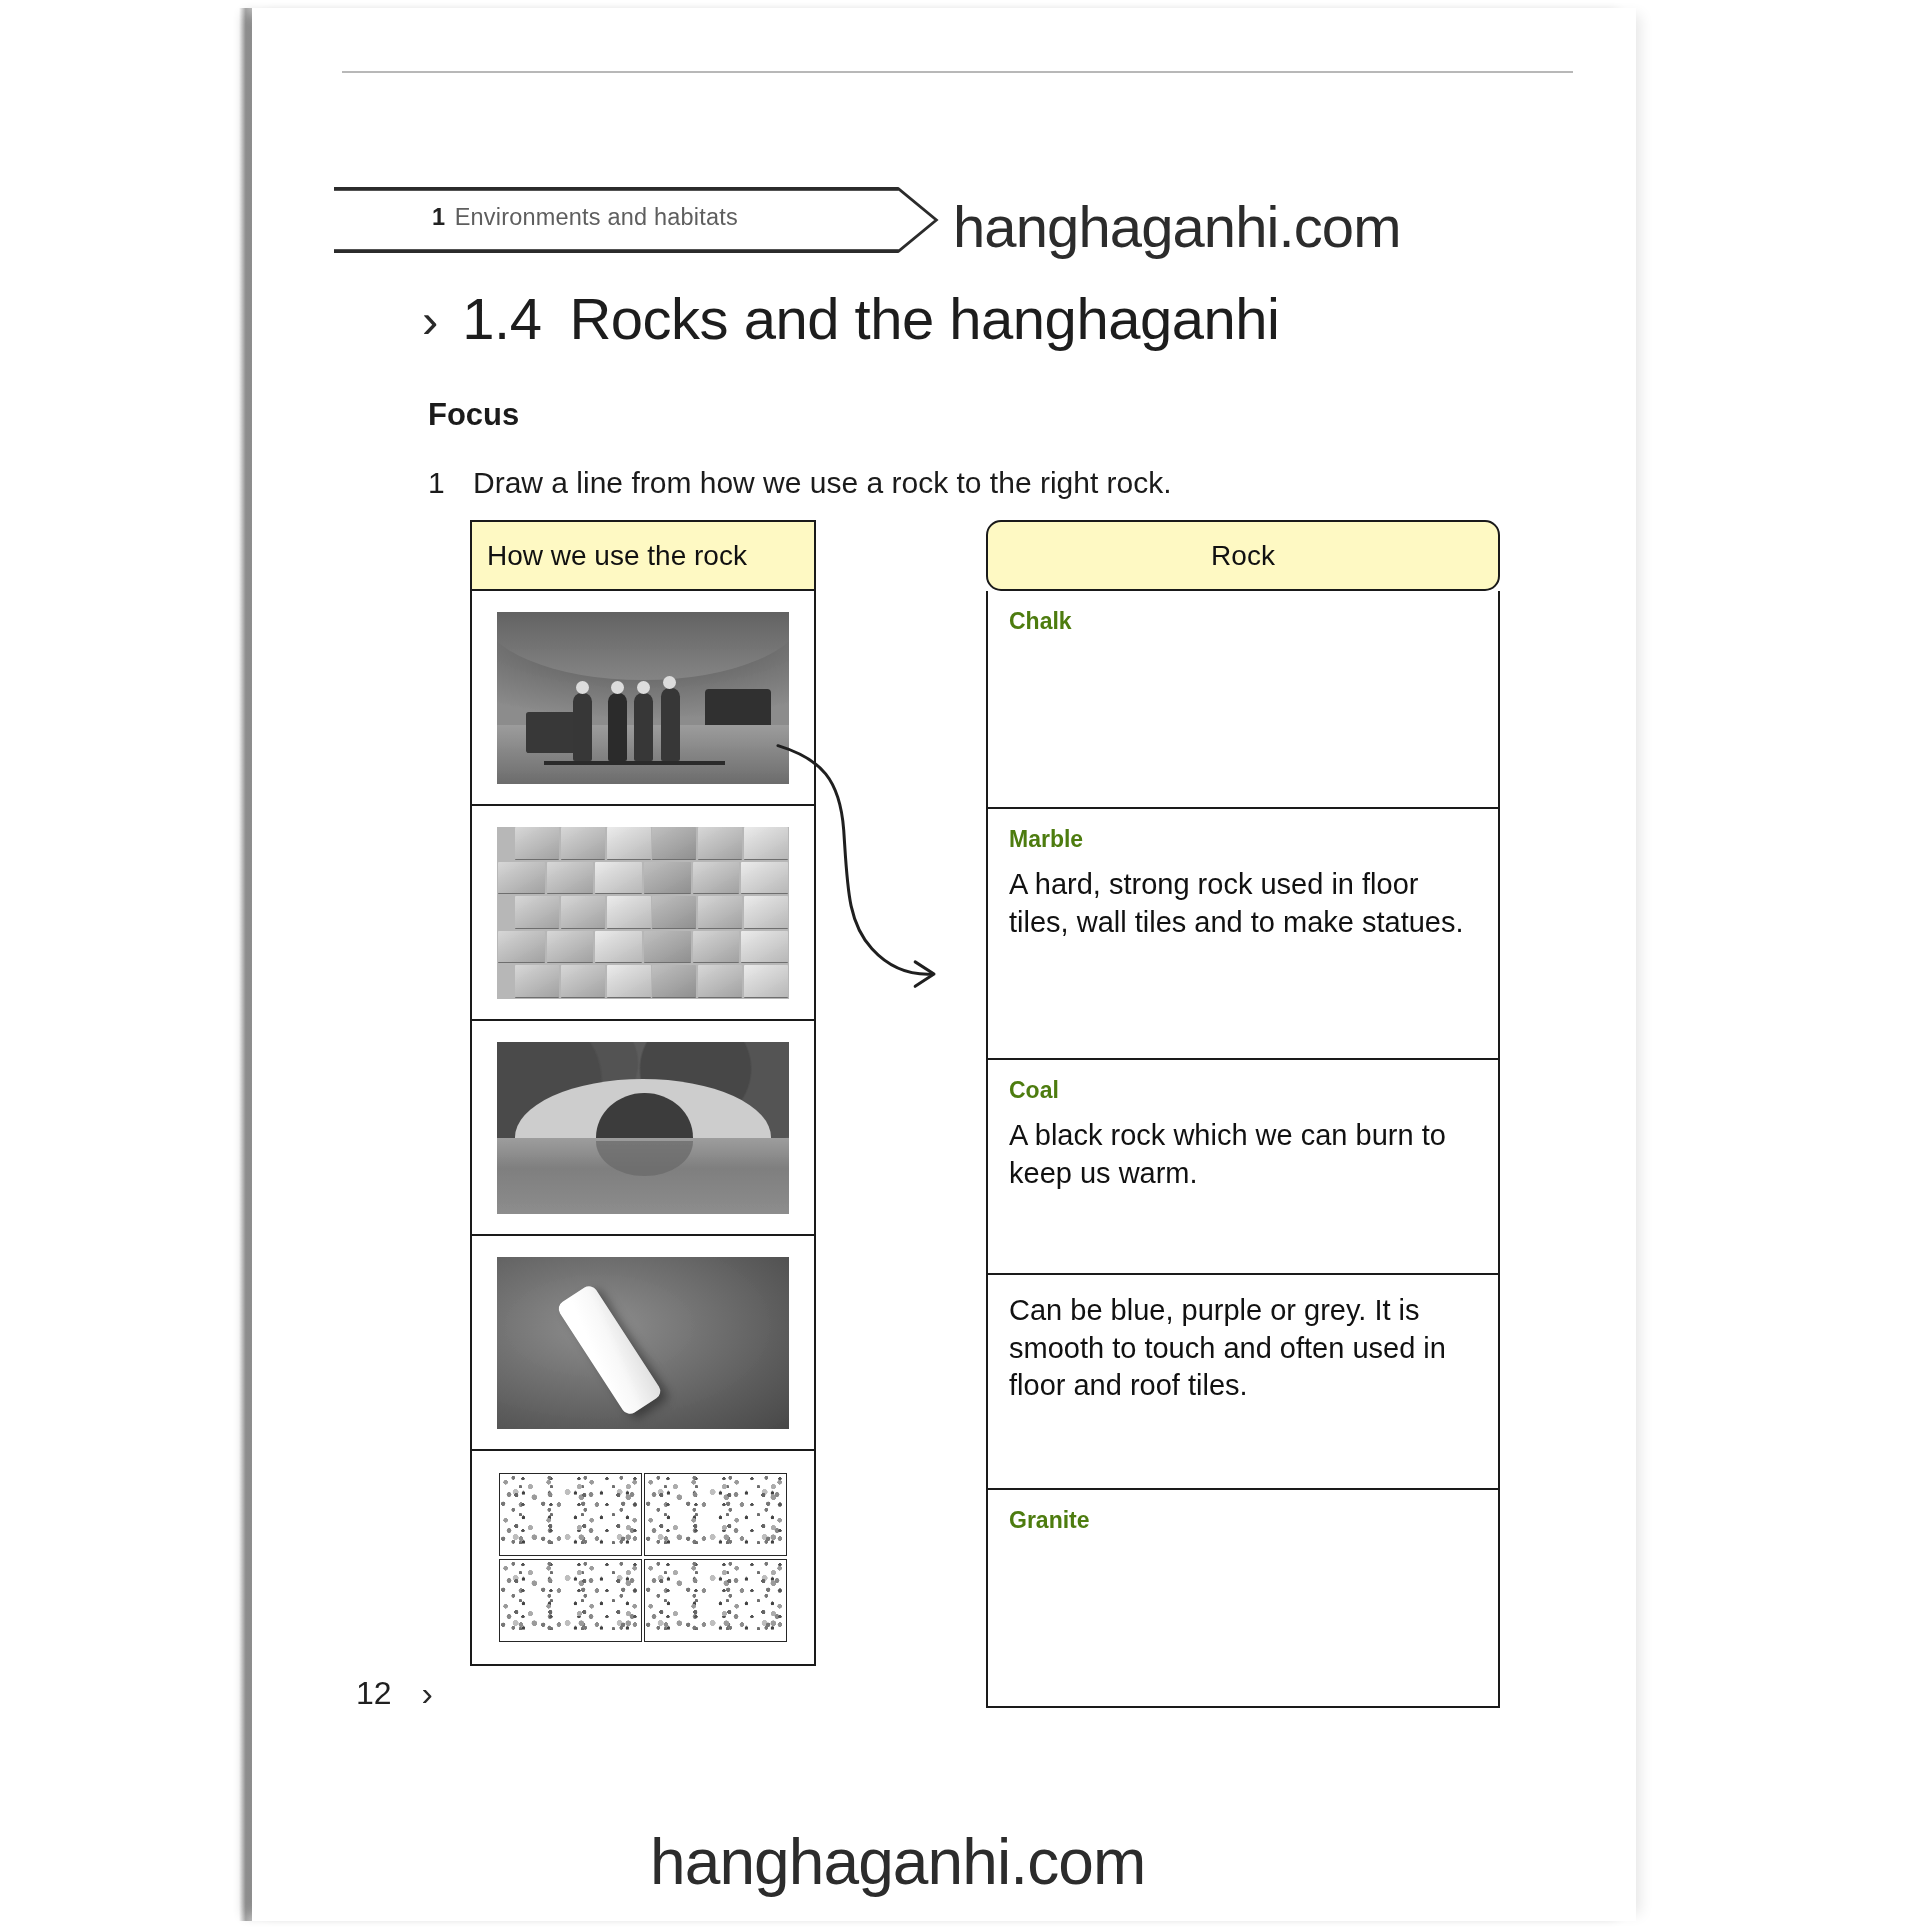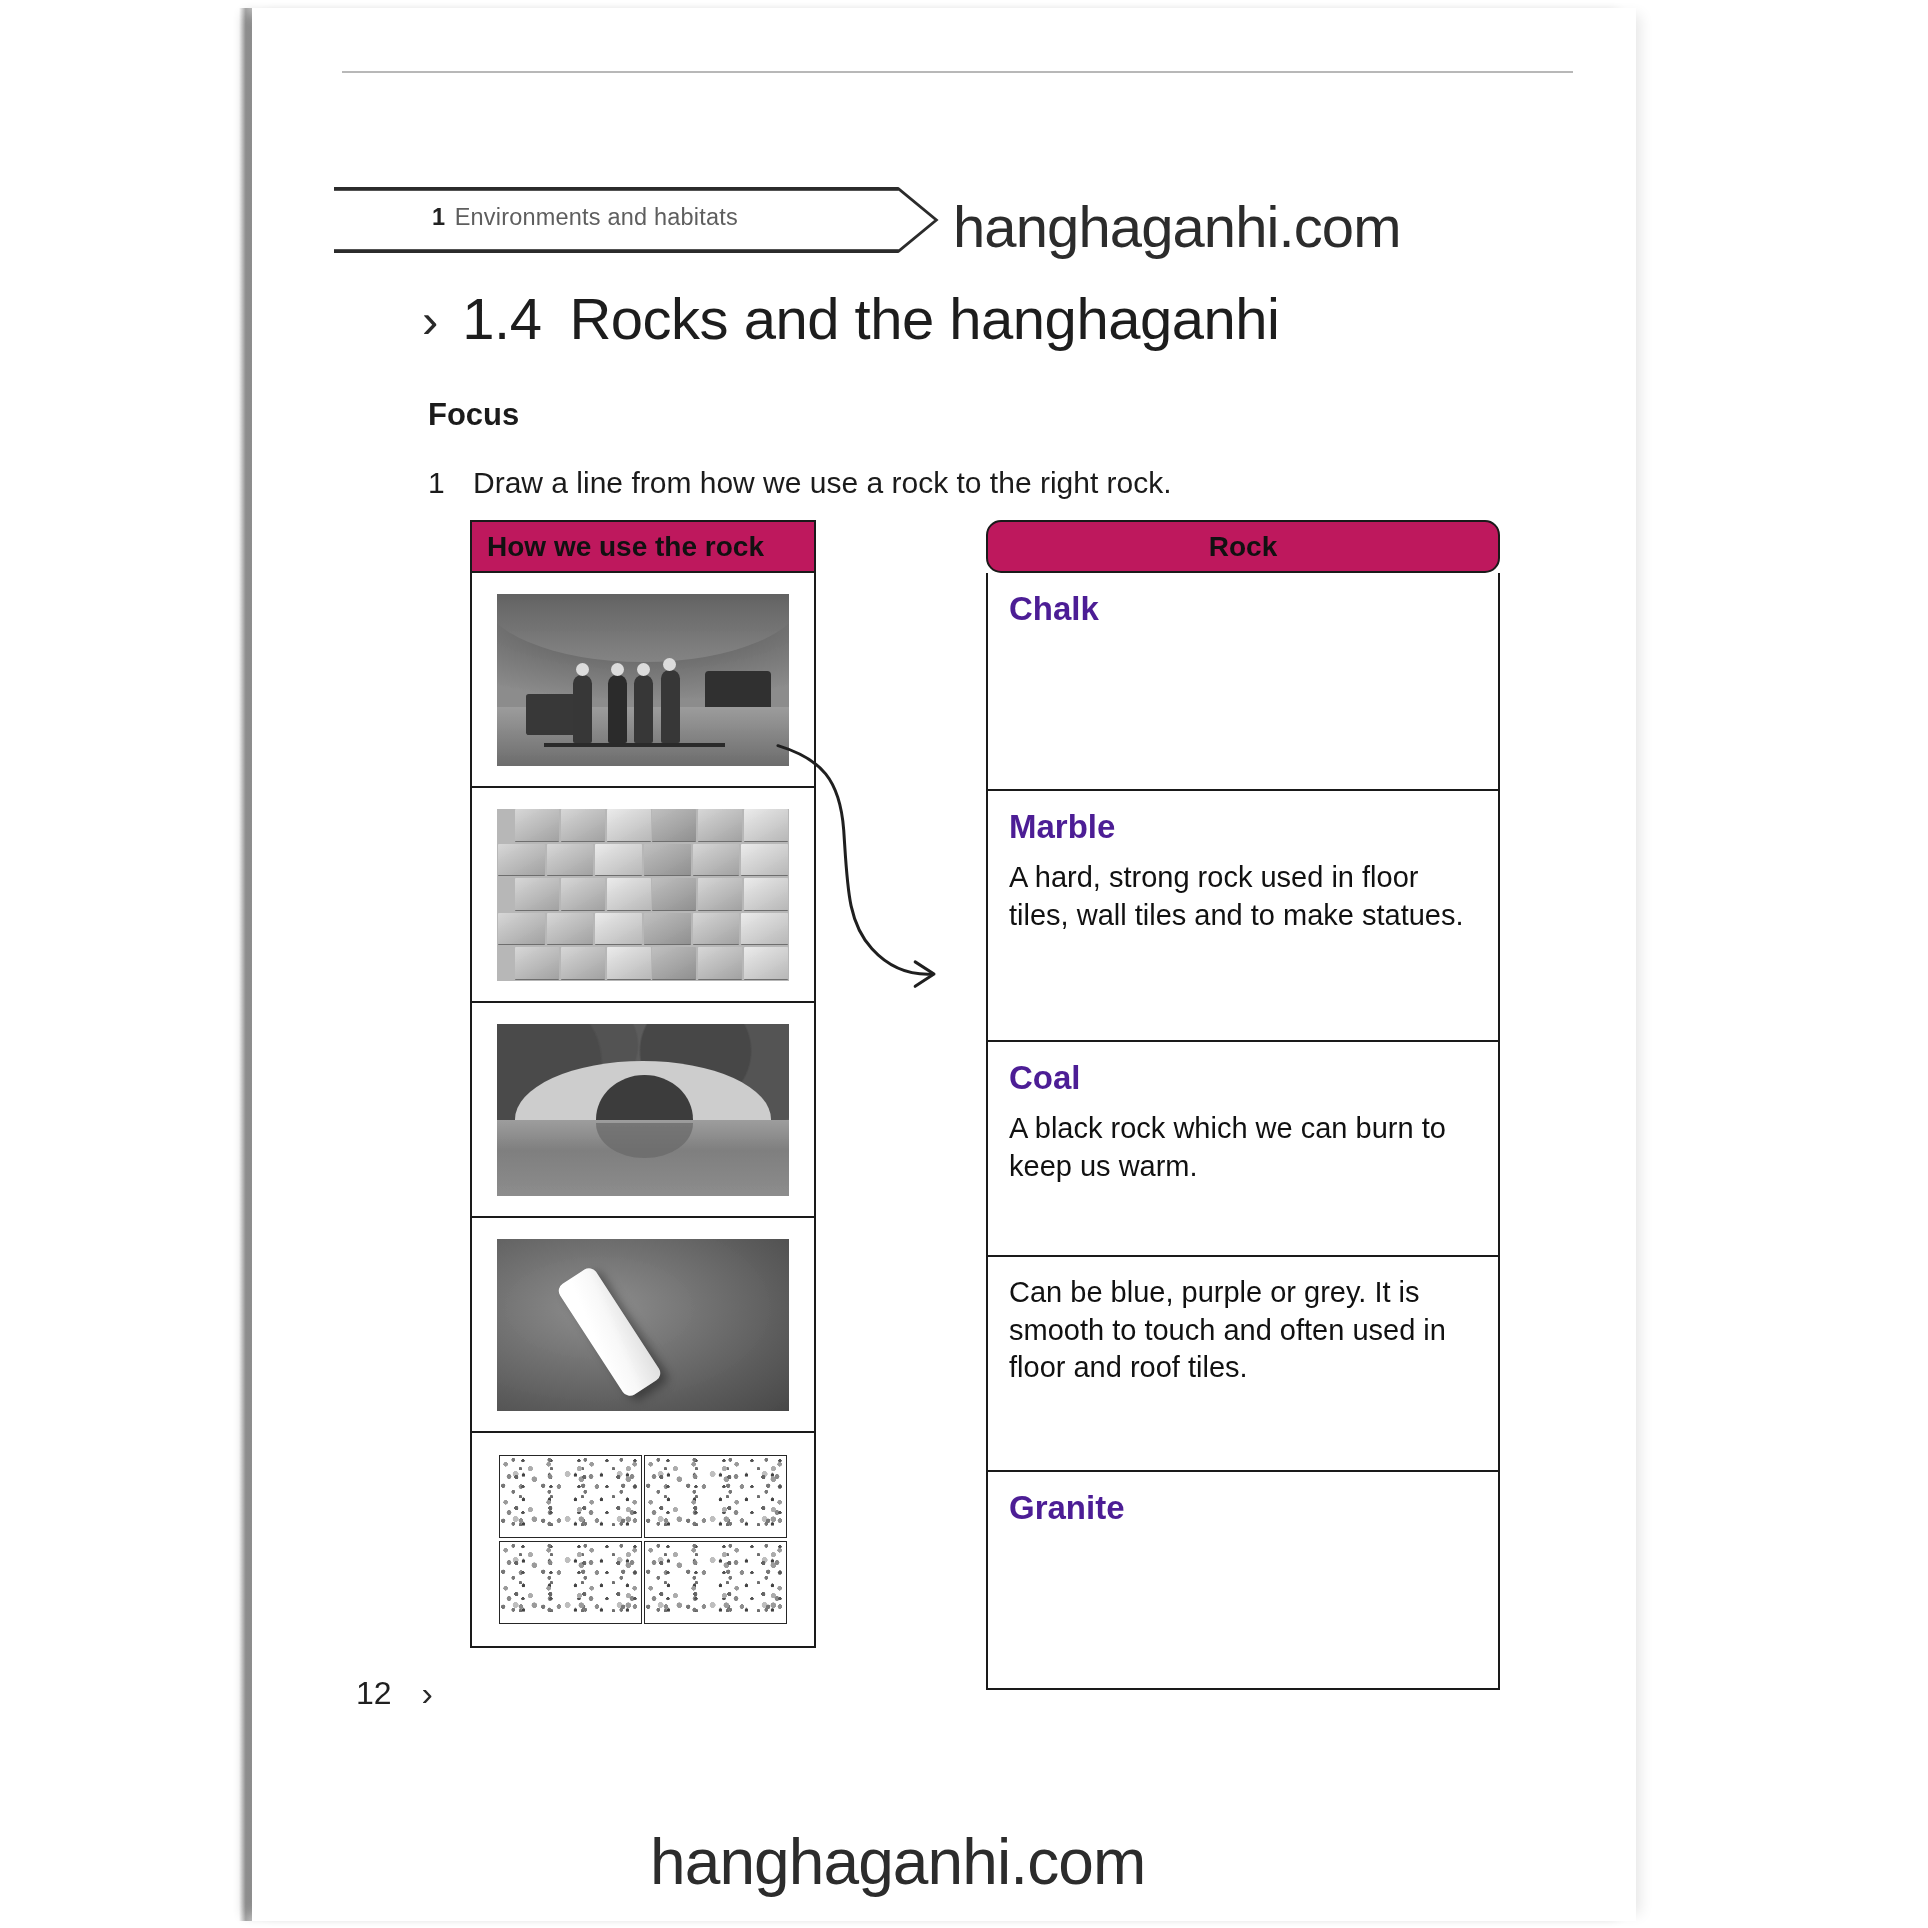--- a/index.html
+++ b/index.html
@@ -127,26 +127,26 @@
   }
   .col-right {
     position: absolute;
     left: 986px;
     top: 520px;
     width: 514px;
   }
 
   .th {
     border: 2.8px solid #1a1a1a;
-    background: #be185d;
-    height: 53px;
+    background: #fef9c3;
+    height: 71px;
     display: flex;
     align-items: center;
     font-size: 28px;
-    font-weight: bold;
+    font-weight: normal;
     color: #111;
   }
   .th-left { padding-left: 15px; }
   .th-right { justify-content: center; border-radius: 15px; }
 
   .img-cell {
     border: 2.8px solid #1a1a1a;
     border-top: none;
     height: 215px;
     display: flex;
@@ -305,23 +305,23 @@
   }
 
   
   .rock-cell {
     border: 2.8px solid #1a1a1a;
     border-top: none;
     padding: 17px 19px 13px 21px;
     background: #fff;
   }
   .rock-name {
-    font-size: 33px;
+    font-size: 23px;
     font-weight: bold;
-    color: #4c1d95;
+    color: #4d7c0f;
     margin-bottom: 13px;
   }
   .rock-desc {
     font-size: 29px;
     line-height: 1.30;
     color: #111;
   }
   .h-chalk   { height: 218px; }
   .h-marble  { height: 251px; }
   .h-coal    { height: 215px; }

